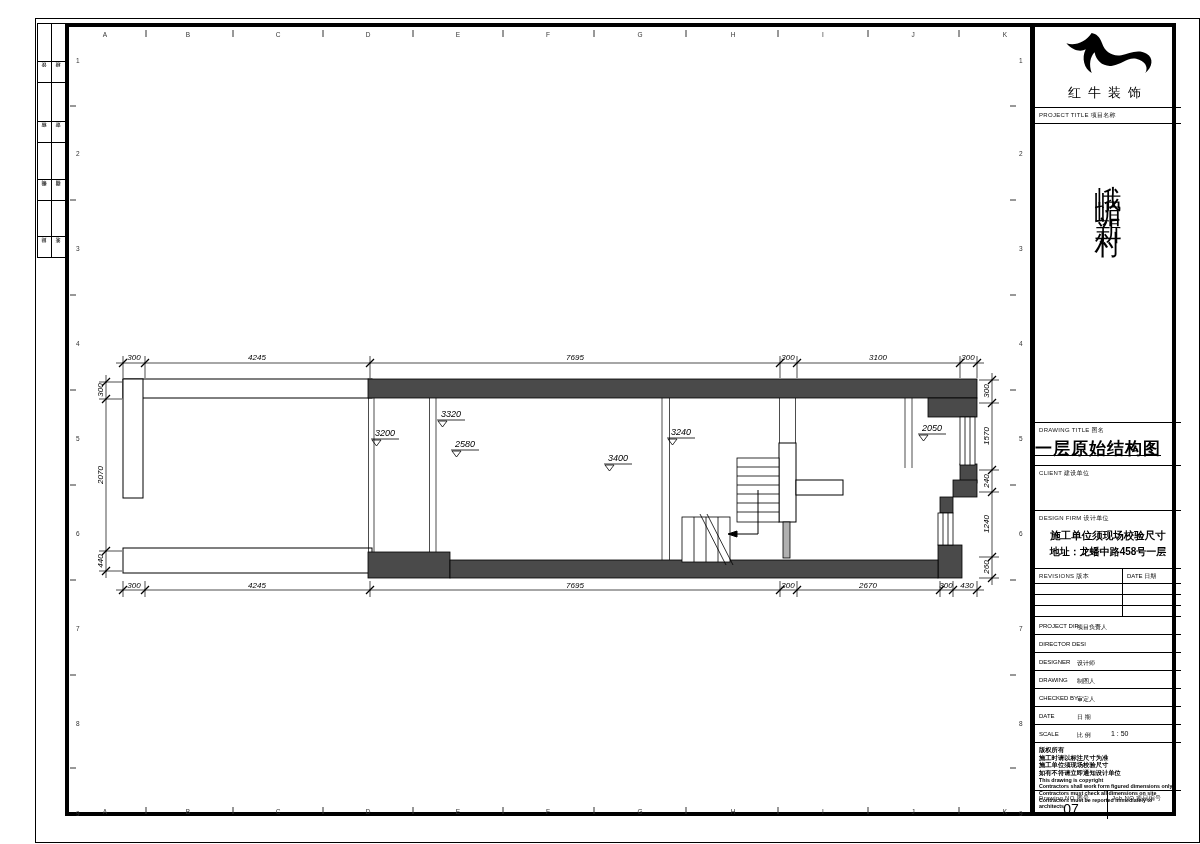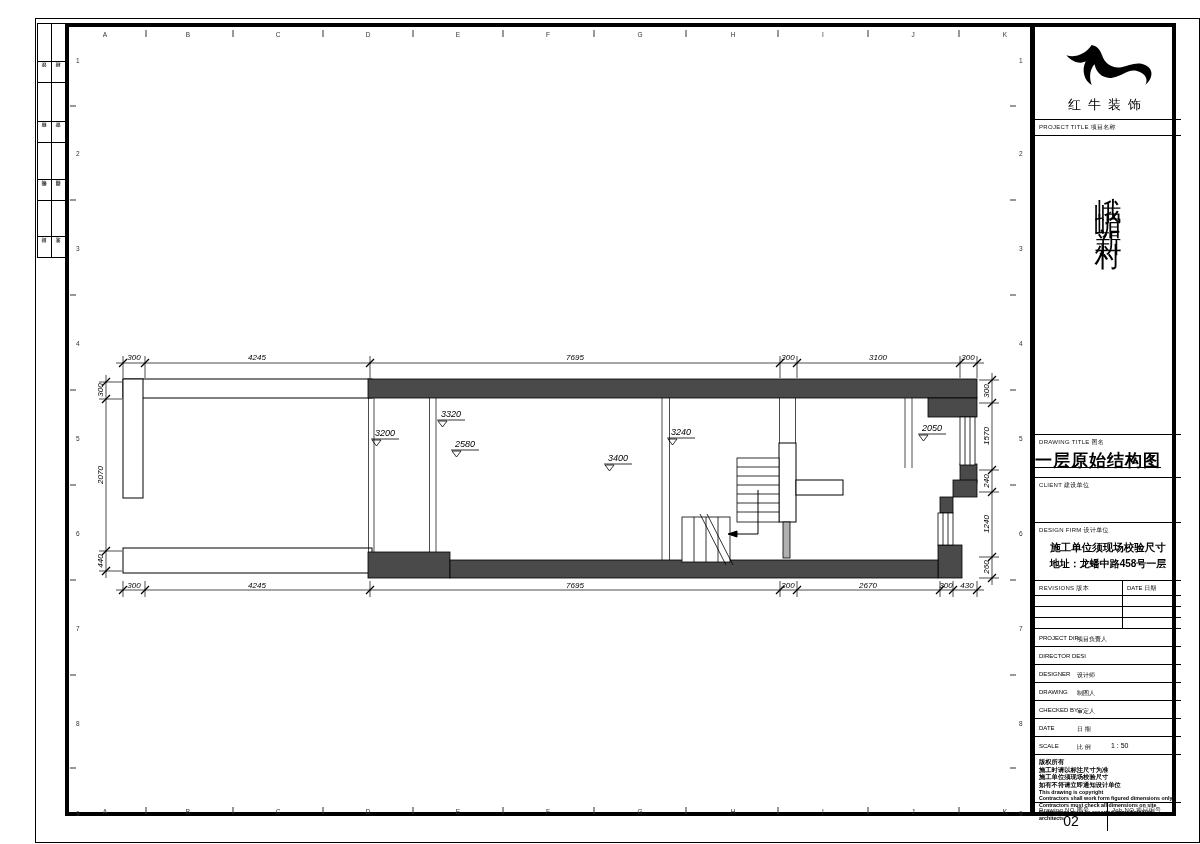--- a/index.html
+++ b/index.html
@@ -16,21 +16,21 @@
   .sig-cell{flex:1;border-right:1px solid #000;display:flex;align-items:center;justify-content:center;}
   .sig-cell:last-child{border-right:none;}
   .sig-txt{writing-mode:vertical-rl;transform:rotate(180deg);font-size:5px;line-height:1;color:#222;}
   
   svg{display:block;}
   text{font-family:"Liberation Sans","DejaVu Sans",sans-serif;}
   .grid-t{font-size:6.5px;fill:#333;}
   .dim-t{font-size:8px;font-style:italic;fill:#000;}
   .lvl-t{font-size:9px;font-style:italic;fill:#000;}
   
-  .tblock{left:1035px;top:27px;width:146px;height:789px;font-size:6px;margin-top:12px;}
+  .tblock{left:1035px;top:27px;width:146px;height:789px;font-size:6px;}
   .sect{position:relative;box-sizing:border-box;border-bottom:1px solid #000;}
   .logo-sect{height:78px;text-align:center;}
   .company-name{font-size:13px;letter-spacing:7px;margin-top:2px;}
   .lab{position:absolute;left:4px;top:3px;font-size:6px;color:#111;letter-spacing:.3px;}
   .ptl{height:16px;}
   .pname-sect{height:299px;display:flex;justify-content:center;}
   .pname{writing-mode:vertical-rl;font-family:"DejaVu Serif","Liberation Serif",serif;
          font-size:27px;letter-spacing:15px;padding-top:40px;}
   .dtl-sect{height:43px;}
   .dtitle{position:absolute;left:0;right:0;top:14px;text-align:left;font-size:17px;font-weight:bold;letter-spacing:1px;text-decoration:underline;}
@@ -506,19 +506,19 @@
     <div class="copy-zh">如有不符请立即通知设计单位</div>
     <div class="copy-en">This drawing is copyright</div>
     <div class="copy-en">Contractors shall work form figured dimensions only</div>
     <div class="copy-en">Contractors must check all dimensions on site</div>
     <div class="copy-en">Contractors must be reported immediately to architects</div>
   </div>
 
   <div class="sect no-sect">
     <div class="no-left">
       <span class="lab">Drawing NO  图号</span>
-      <div class="no-big">02</div>
+      <div class="no-big">07</div>
     </div>
     <div class="no-right">
       <span class="lab">Job NO  项目编号</span>
     </div>
   </div>
 </div>
 
 </body></html>

